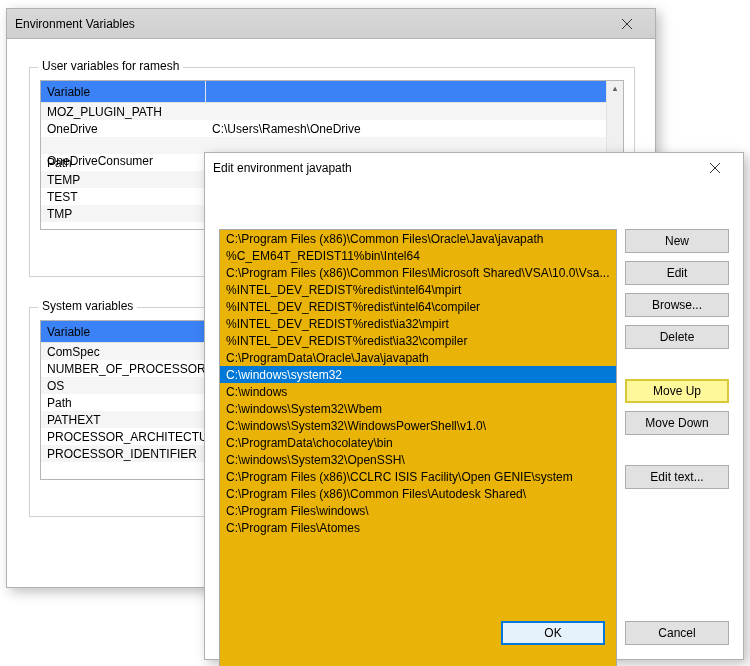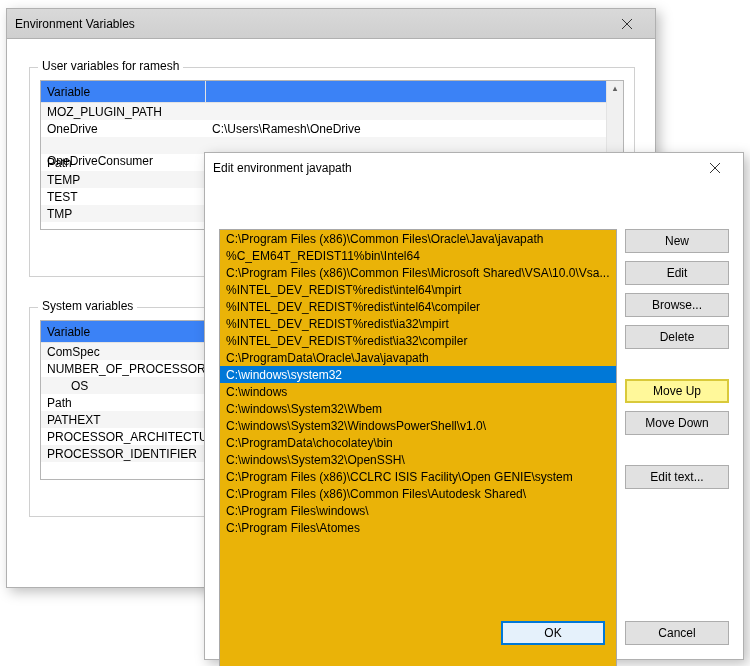--- a/index.html
+++ b/index.html
@@ -245,21 +245,21 @@
         <div class="th" style="width:200px; border-right:none;">Variable</div>
       </div>
       <div class="tbody" id="sys-tbody">
           <div class="tr">
             <div class="td" style="width: 200px;">ComSpec</div>
           </div>
           <div class="tr">
             <div class="td" style="width: 200px;">NUMBER_OF_PROCESSORS</div>
           </div>
           <div class="tr">
-            <div class="td" style="width: 200px; margin-left: 24px;">OS</div>
+            <div class="td" style="width: 200px;">OS</div>
           </div>
           <div class="tr">
             <div class="td" style="width: 200px;">Path</div>
           </div>
           <div class="tr">
             <div class="td" style="width: 200px;">PATHEXT</div>
           </div>
           <div class="tr">
             <div class="td" style="width: 200px;">PROCESSOR_ARCHITECTURE</div>
           </div>

